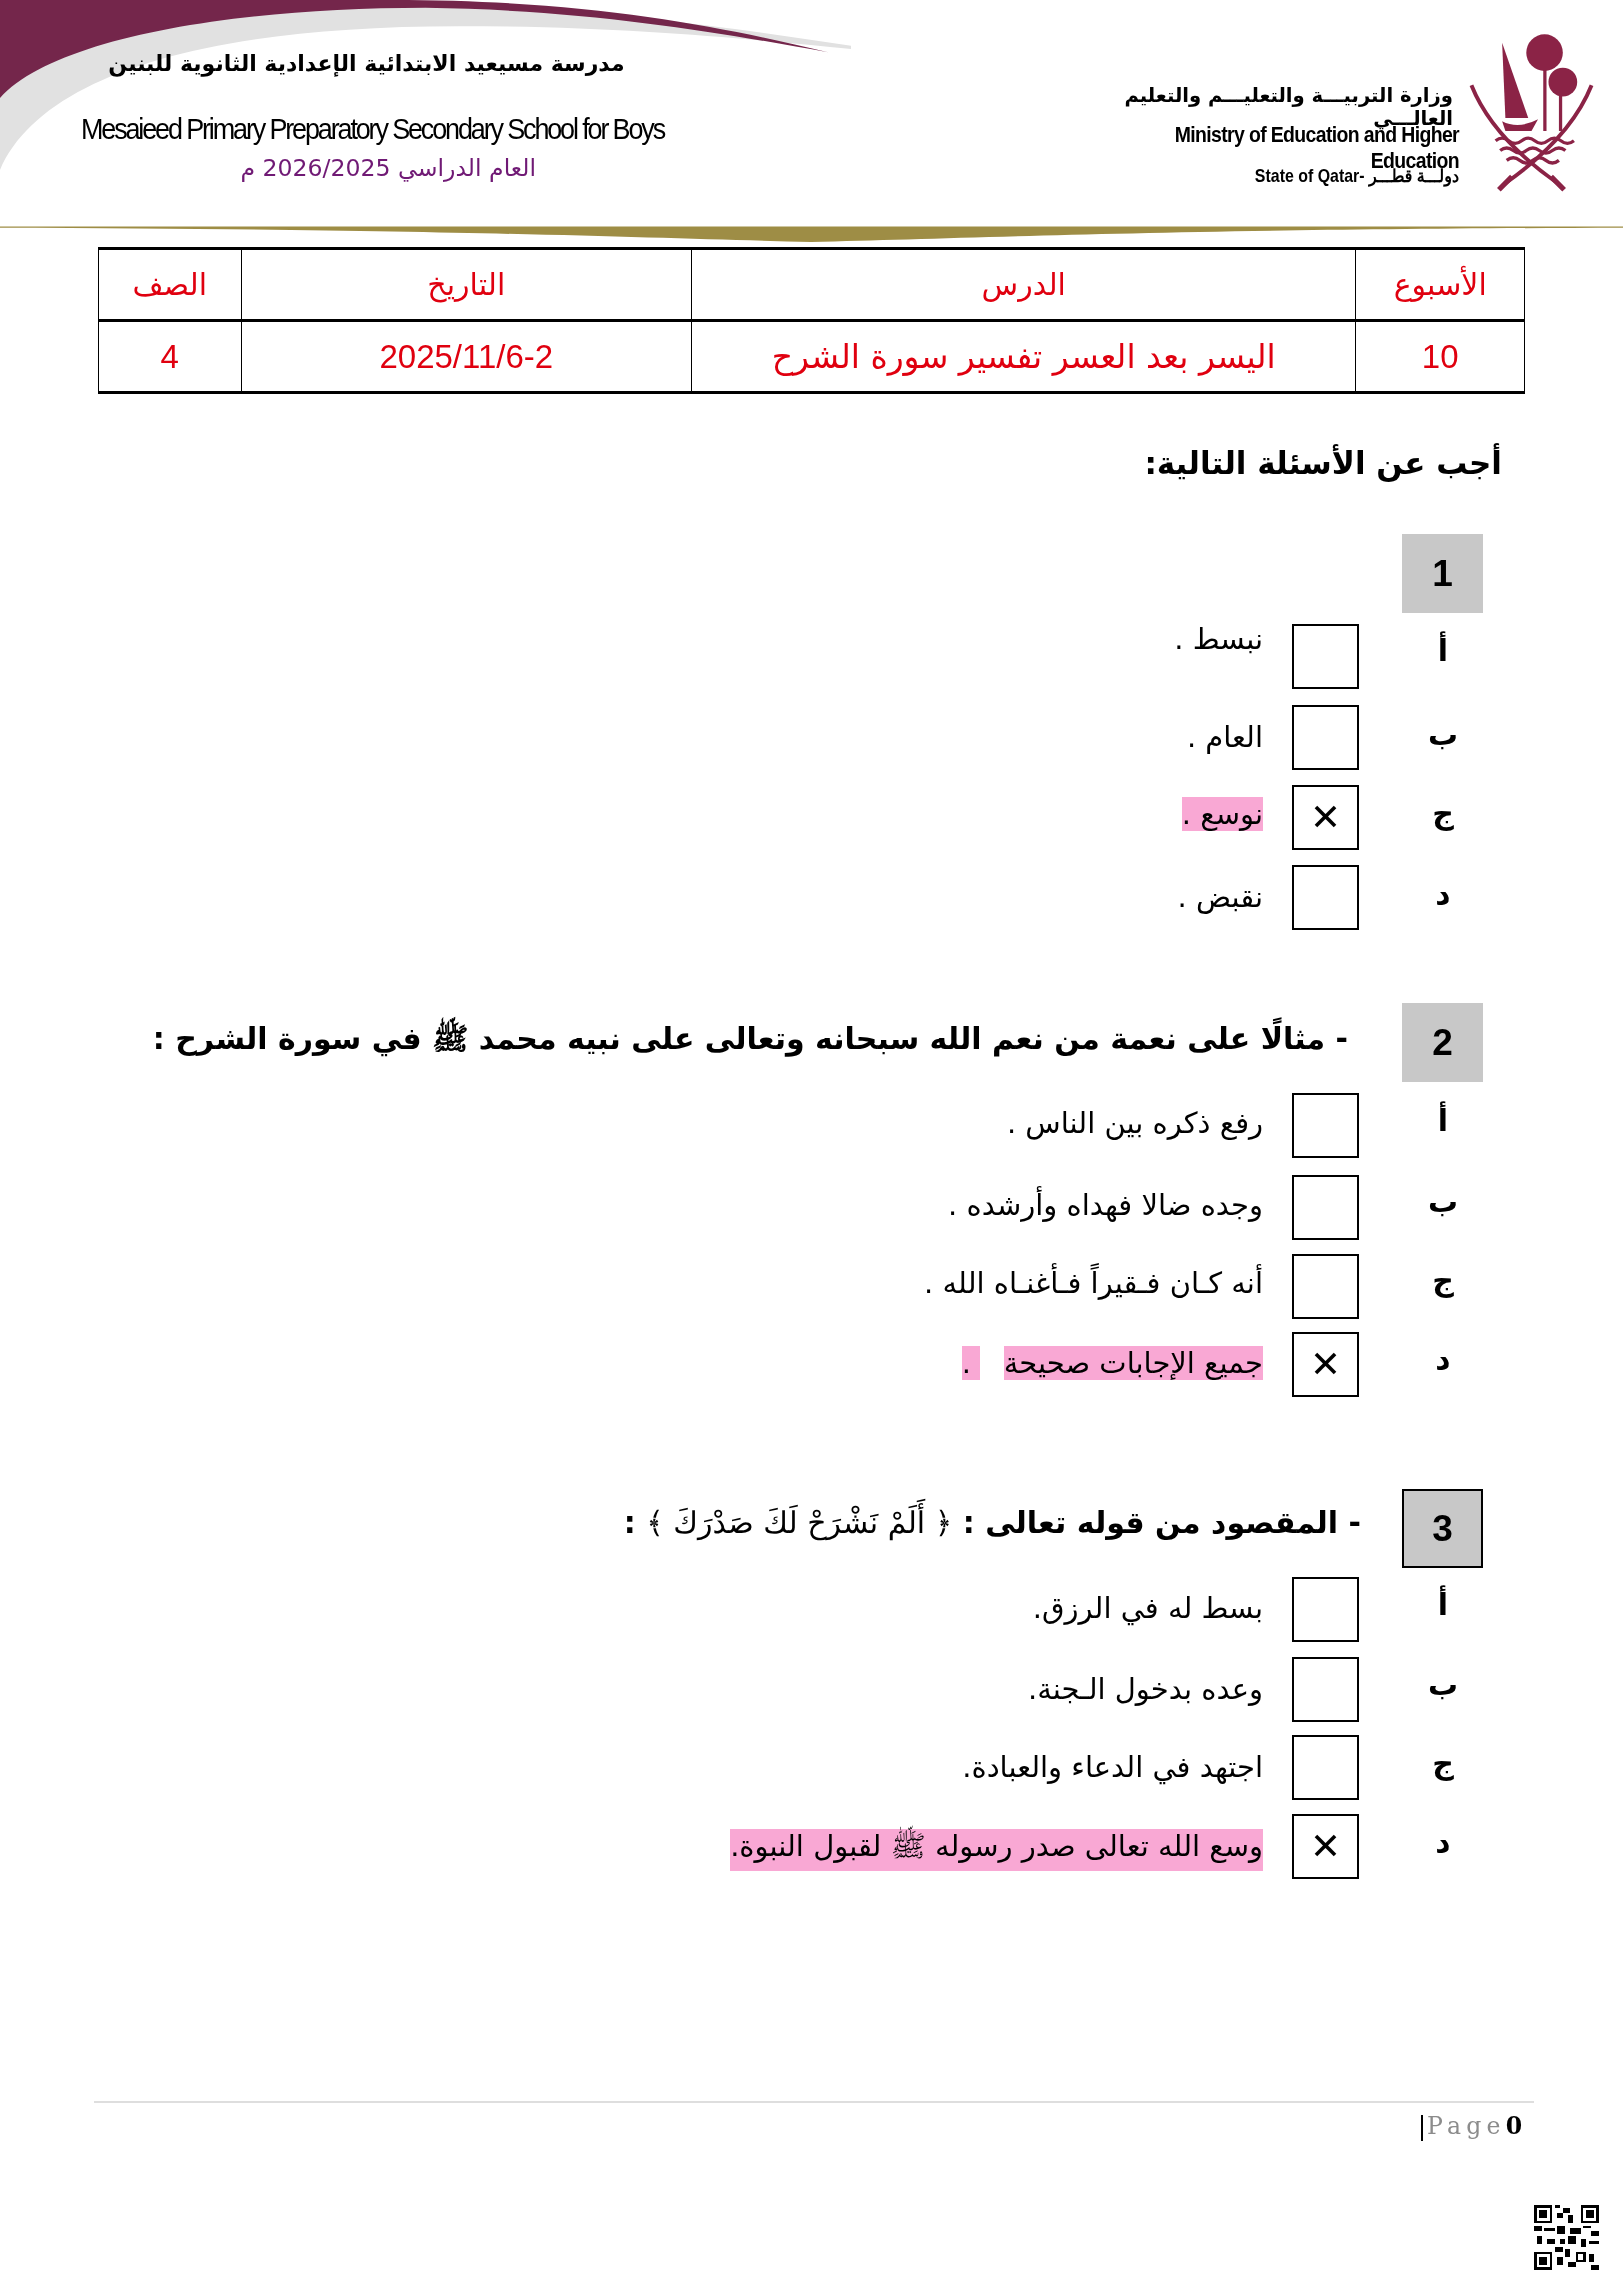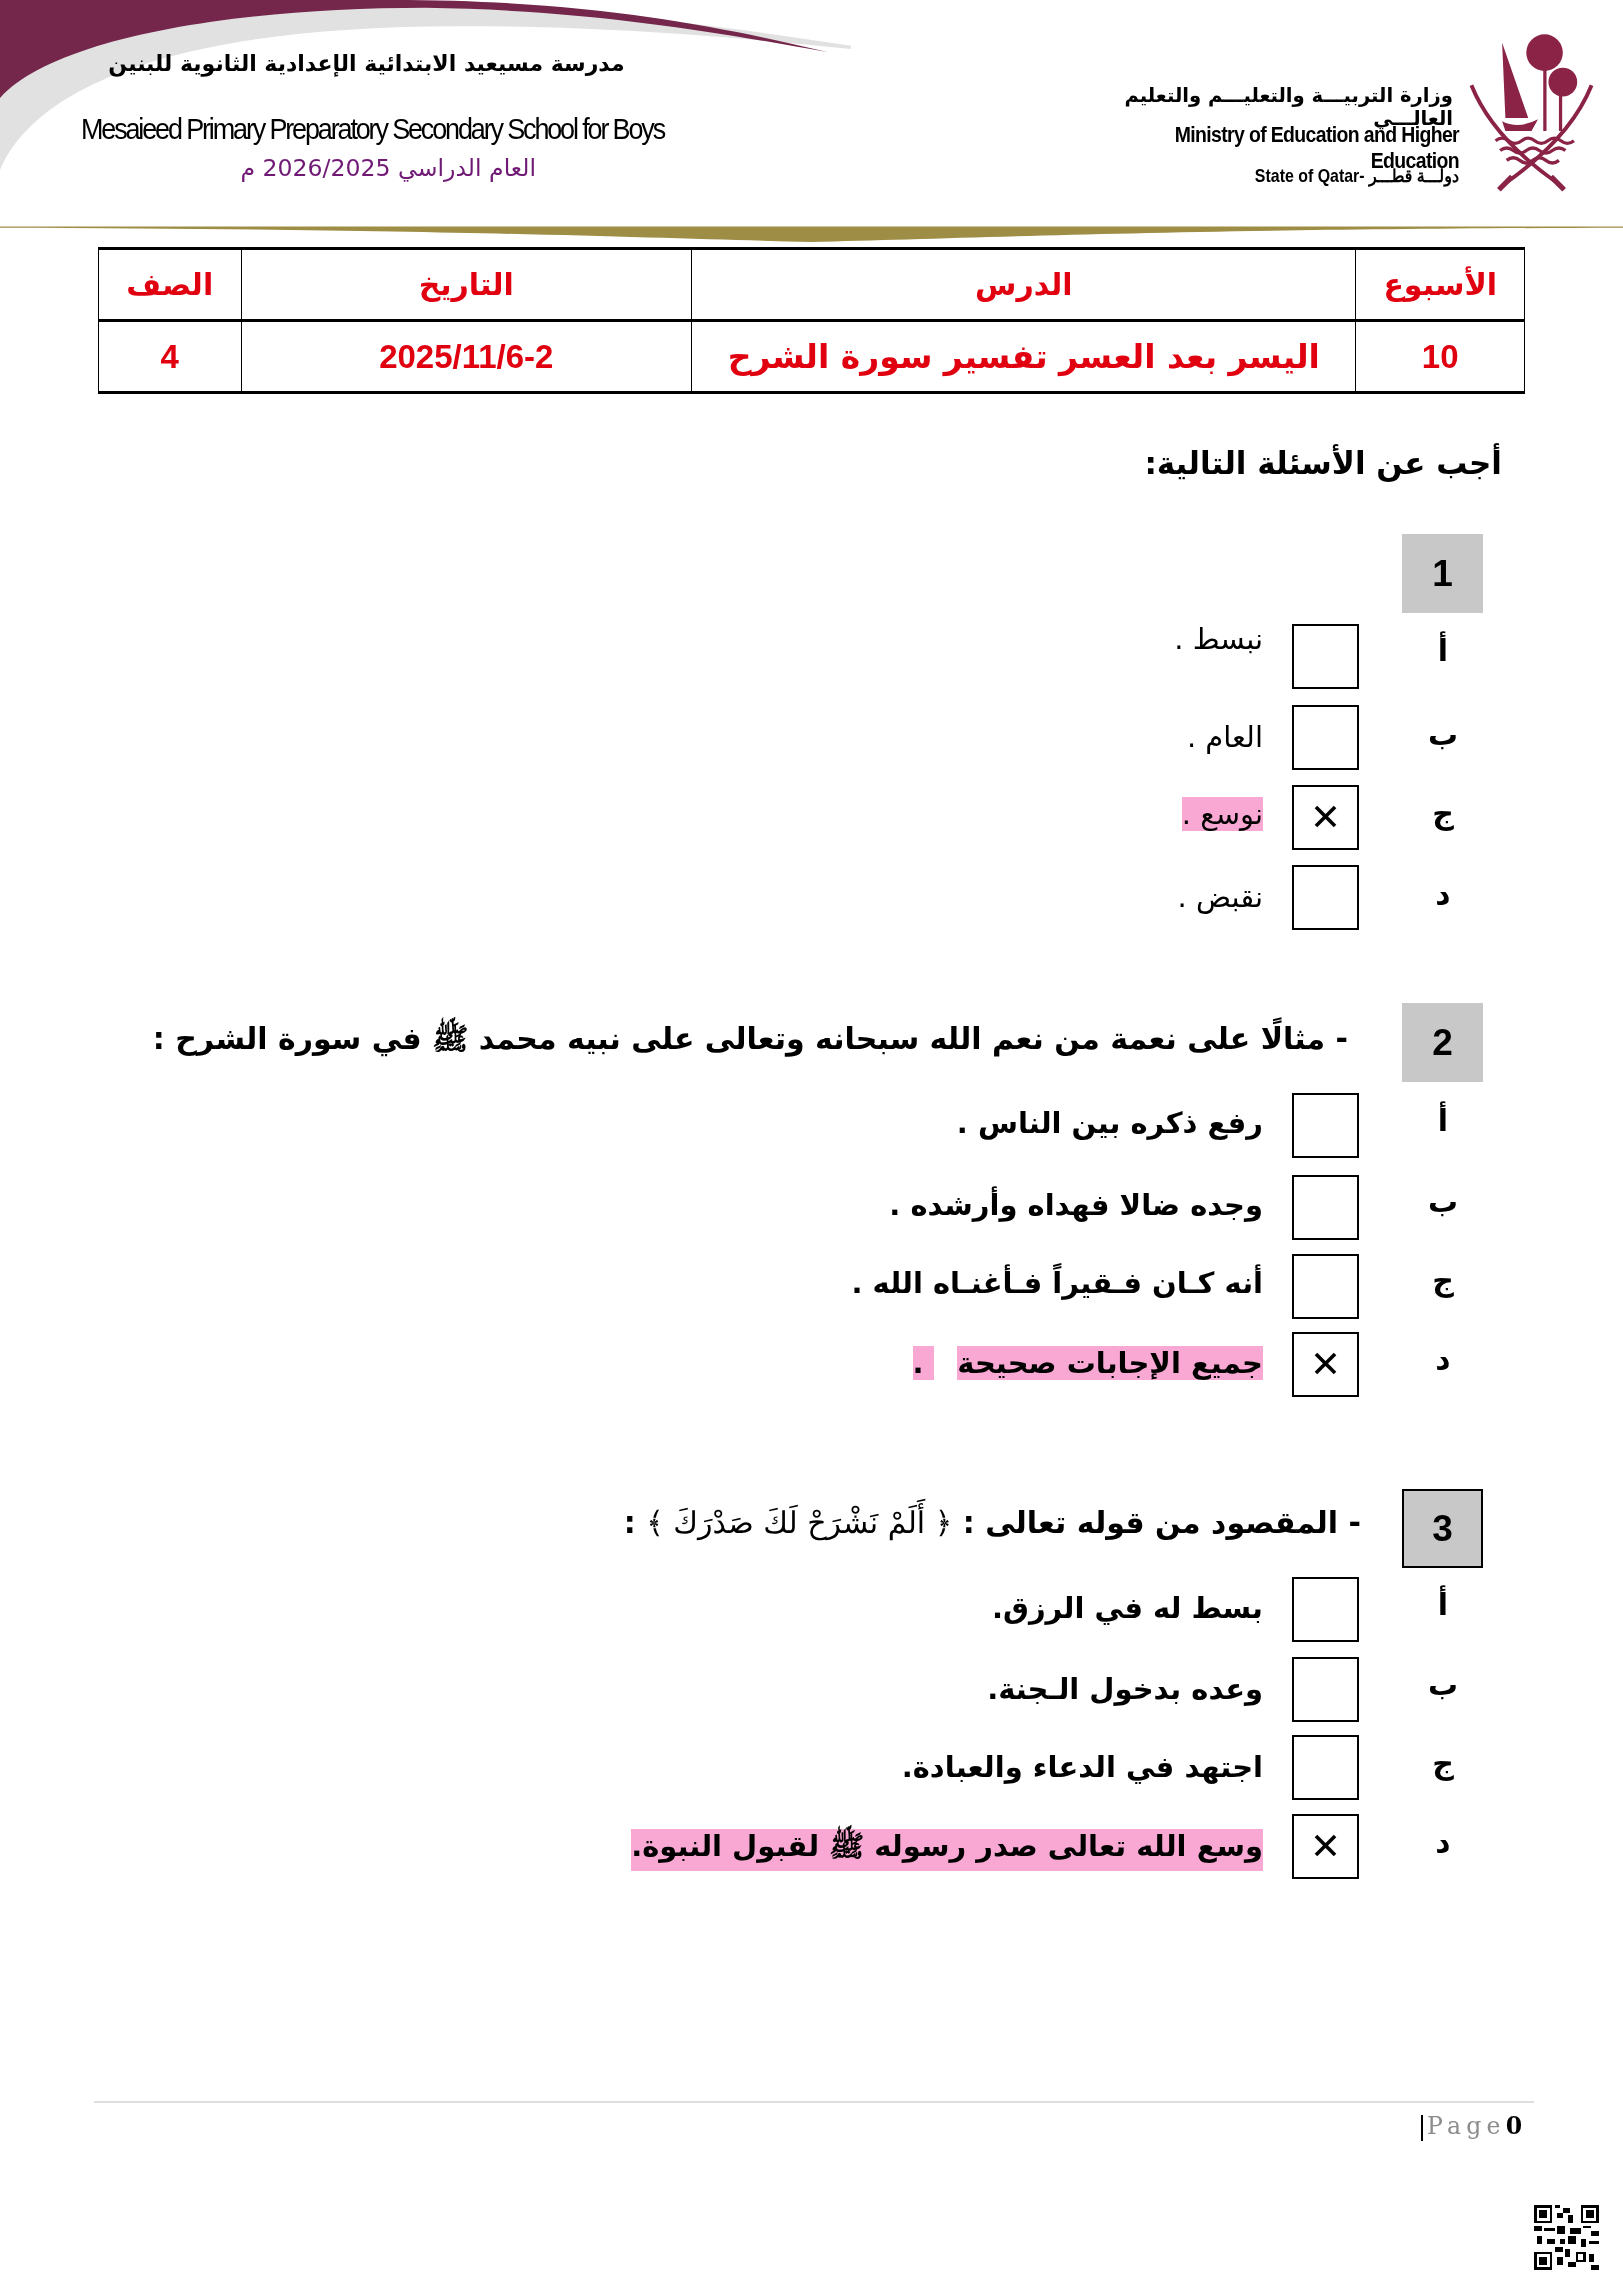--- a/index.html
+++ b/index.html
@@ -17,21 +17,21 @@
                  font-family:"DejaVu Sans", sans-serif; font-weight:bold; font-size:19.6px; letter-spacing:0.7px; }
   .ministry-en { position:absolute; left:1073px; top:122px; width:386px; text-align:right;
                  font-family:"Liberation Sans", sans-serif; font-weight:bold; font-size:21.6px; letter-spacing:-0.7px; transform:scaleX(0.9); transform-origin:right; }
   .state { position:absolute; left:1178px; top:166px; width:281px; text-align:right;
            font-family:"Liberation Sans", sans-serif; font-weight:bold; font-size:17.7px; transform:scaleX(0.9); transform-origin:right; }
   .logo { position:absolute; left:1466px; top:19.6px; width:131px; height:173px; }
   .gold { position:absolute; left:0; top:216px; width:1623px; height:26px; }
 
   
   table.info { position:absolute; left:98px; top:247px; width:1427px; border-collapse:collapse; direction:rtl; }
-  table.info td { border:1.3px solid #000; text-align:center; color:#e0000f; font-weight:bold;
+  table.info td { border:1.3px solid #000; text-align:center; color:#e0000f; font-weight:normal;
                   font-family:"DejaVu Sans", sans-serif; height:69px; padding:0; }
   table.info tr:first-child td { border-top:3.9px solid #000; font-size:30px; }
   table.info tr:last-child td { border-bottom:3.9px solid #000; font-size:33px; }
   table.info tr:first-child td { border-bottom:3.3px solid #000; }
   table.info td.num { font-family:"Liberation Sans", sans-serif; font-size:37px; }
 
   .instruction { position:absolute; right:121px; top:445px; direction:rtl; font-family:"DejaVu Sans", sans-serif;
                  font-weight:bold; font-size:31px; }
 
   
@@ -40,21 +40,21 @@
           font-weight:bold; font-size:37px; box-sizing:border-box; }
   .qnum.bordered { border:2.6px solid #000; }
   .qtext { position:absolute; right:262px; direction:rtl; font-family:"DejaVu Sans", sans-serif; font-weight:bold;
            font-size:30px; white-space:nowrap; }
   .qtext .verse { font-family:"DejaVu Serif", serif; font-weight:normal; }
   .letter { position:absolute; left:1420px; width:46px; text-align:center; font-family:"DejaVu Sans", sans-serif;
             font-weight:bold; font-size:30px; }
   .box { position:absolute; left:1292px; width:67px; height:65px; border:2.6px solid #000; box-sizing:border-box;
          display:flex; align-items:center; justify-content:center; font-size:37px; font-family:"DejaVu Sans", sans-serif; font-weight:bold; }
   .opt { position:absolute; right:360px; direction:rtl; font-family:"DejaVu Sans", sans-serif; font-size:29px; white-space:nowrap; }
-  .opt.bold { font-weight:bold; }
+  .opt.bold { font-weight:normal; }
   .hl { background:#f9a8d4; }
 
   .footer-line { position:absolute; left:94px; top:2101px; width:1440px; height:2px; background:#dedede; }
   .page { position:absolute; left:1421px; top:2112px; font-family:"DejaVu Serif", serif; font-size:23.6px; letter-spacing:5.2px; }
   .page .bar { color:#000; display:inline-block; border-left:2px solid #000; height:26px; vertical-align:middle; margin-right:3.9px; }
   .page .word { color:#8c8c8c; }
   .page .pnum { color:#000; font-weight:bold; letter-spacing:0; }
   .qr { position:absolute; left:1534px; top:2205px; width:65px; height:65px; }
 </style>
 </head>

